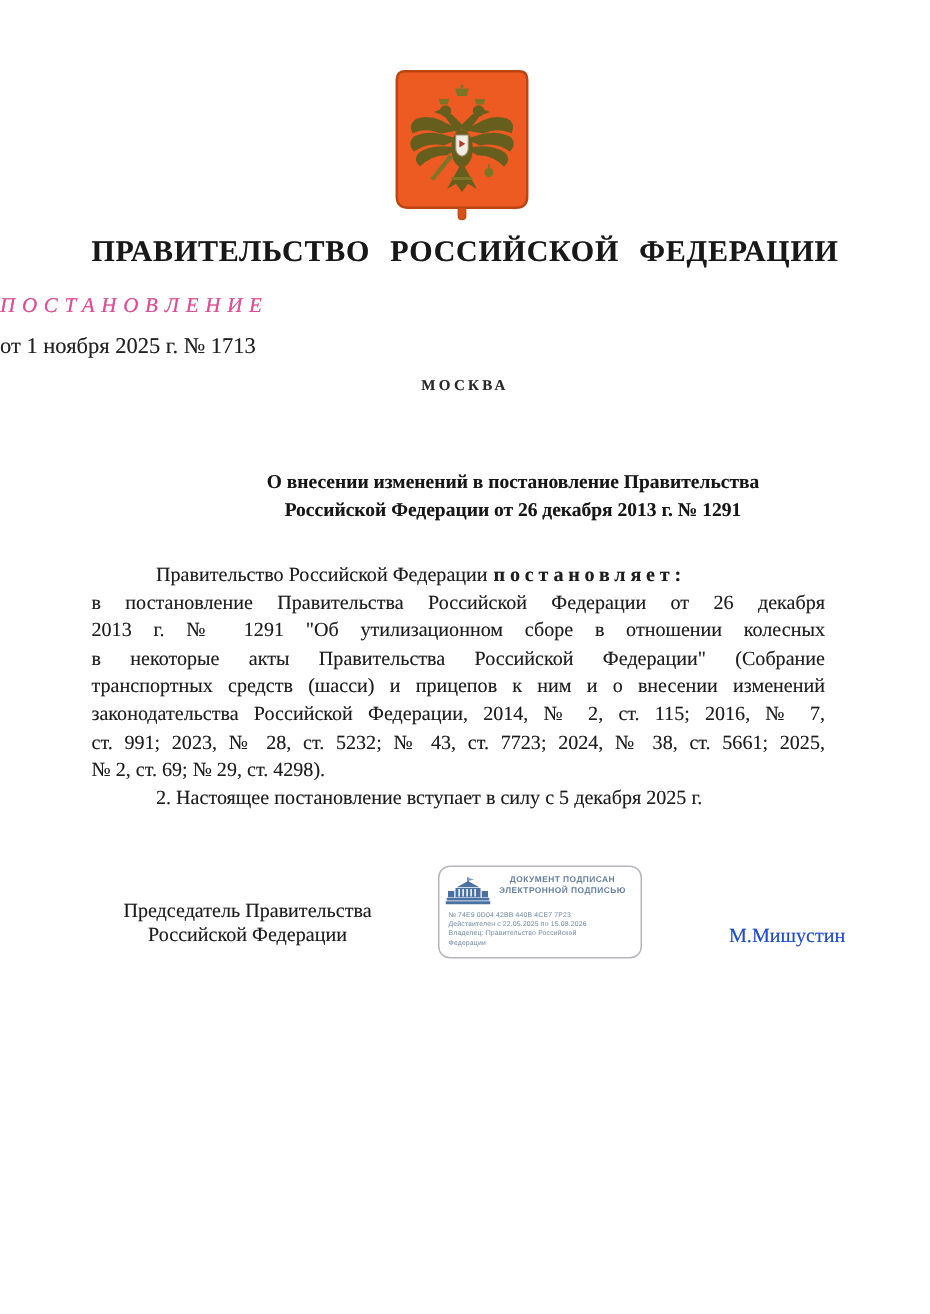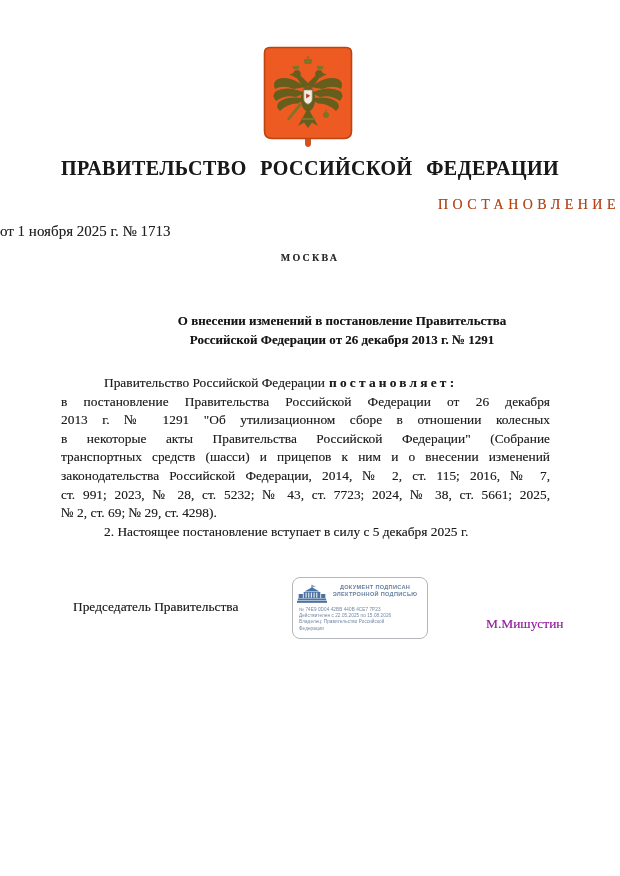--- a/index.html
+++ b/index.html
@@ -16,21 +16,21 @@
   .emblem{position:absolute;left:262px;top:46px;width:92px;height:102px;}
 
   
   .org-name{
     position:absolute;left:0;top:157px;width:100%;
     text-align:center;font-weight:bold;font-size:20px;
     letter-spacing:0.5px;word-spacing:8px;color:#181818;
   }
   .doc-type{
     position:absolute;left:0;top:197px;width:100%;
-    text-align:right;font-size:14px;letter-spacing:4.5px;color:#c2410c;
+    text-align:left;font-size:14px;letter-spacing:4.5px;color:#ec4899;font-style:italic;
   }
   .date-line{
     position:absolute;left:0;top:223px;width:100%;
     text-align:left;font-size:15px;color:#222;
   }
   .city{
     position:absolute;left:0;top:252px;width:100%;
     text-align:center;font-size:10px;letter-spacing:2.2px;color:#2a2a2a;font-weight:bold;
   }
 
@@ -46,25 +46,25 @@
     font-size:13.4px;line-height:18.6px;color:#1d1d1d;
   }
   .bline{white-space:normal;}
   .bline.ind{text-indent:43px;}
   .bline.just{text-align:justify;text-align-last:justify;}
   .decree{font-weight:bold;letter-spacing:3.2px;margin-left:4px;}
 
   
   .sig-position{
     position:absolute;left:73px;top:599px;width:184px;
-    text-align:left;font-size:13.4px;line-height:15.8px;color:#1d1d1d;
+    text-align:center;font-size:13.4px;line-height:15.8px;color:#1d1d1d;
   }
   .sig-name{
     position:absolute;left:486px;top:616px;width:76px;
-    text-align:right;font-size:13.4px;color:#a21caf;
+    text-align:right;font-size:13.4px;color:#1d4ed8;
   }
 
   
   .stamp{
     position:absolute;left:292px;top:577px;width:136px;height:62px;
     border:1.4px solid #b3b7bc;border-radius:8px;background:#ffffff;
     box-sizing:border-box;font-family:"Liberation Sans","DejaVu Sans",sans-serif;
   }
   .stamp-top{display:flex;align-items:flex-start;padding:5px 4px 0 4px;}
   .stamp-icon{flex:0 0 30px;height:20px;margin-top:1px;}
@@ -151,20 +151,21 @@
         <div class="bline just">транспортных средств (шасси) и прицепов к ним и о внесении изменений</div>
         <div class="bline just">законодательства Российской Федерации, 2014, № 2, ст. 115; 2016, № 7,</div>
         <div class="bline just">ст. 991; 2023, № 28, ст. 5232; № 43, ст. 7723; 2024, № 38, ст. 5661; 2025,</div>
         <div class="bline">№ 2, ст. 69; № 29, ст. 4298).</div>
         <div class="bline ind">2. Настоящее постановление вступает в силу с 5 декабря 2025 г.</div>
       </div>
   </div>
 
   <div class="sig-position soft">
     <div>Председатель Правительства</div>
+    <div>Российской Федерации</div>
   </div>
 
   <div class="stamp">
     <div class="stamp-top">
       <div class="stamp-icon">
         <svg viewBox="0 0 36 22" width="30" height="20" xmlns="http://www.w3.org/2000/svg">
           <g fill="#4a71a3">
             <rect x="17.4" y="0" width="1.2" height="4"></rect>
             <path d="M18,0.5 l5,1.2 -5,1.2 z" fill="#7f9cc0"></path>
             <polygon points="18,3 27,8 9,8"></polygon>

